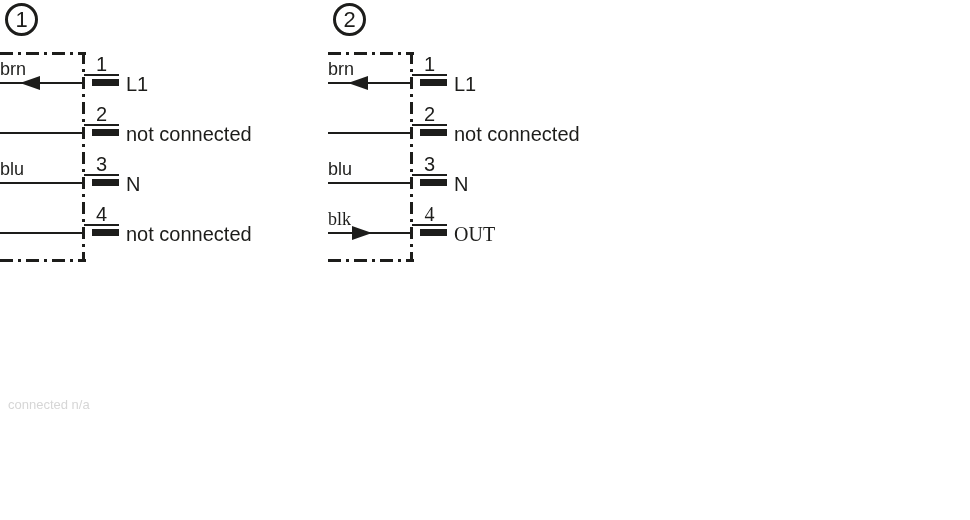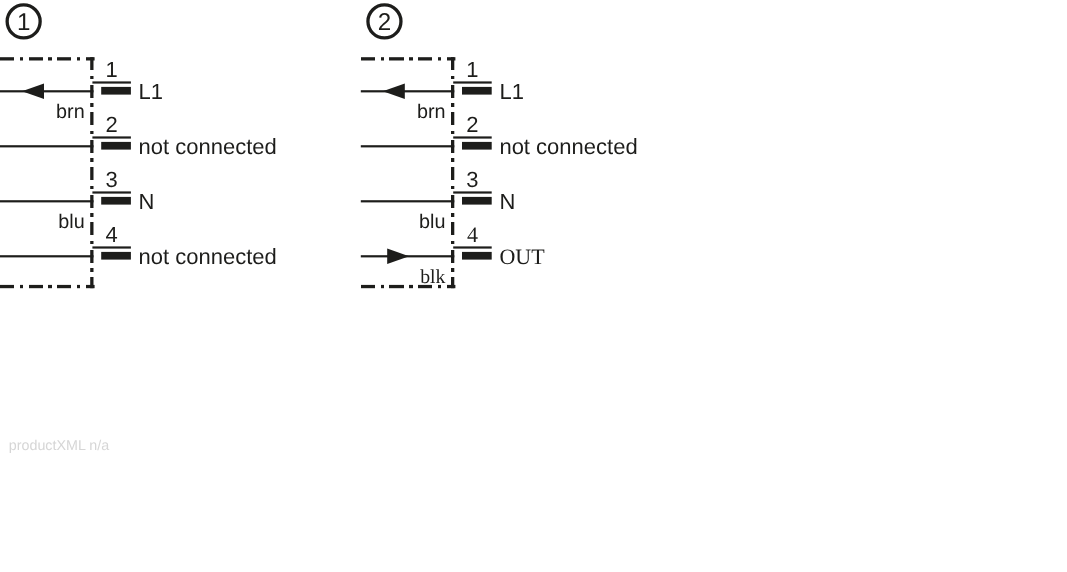--- a/index.html
+++ b/index.html
@@ -58,21 +58,21 @@
     border-top:7px solid transparent;border-bottom:7px solid transparent;
     border-right:20px solid var(--line);
   }
   .arrow-right{
     left:24px;
     border-top:7px solid transparent;border-bottom:7px solid transparent;
     border-left:20px solid var(--line);
   }
   .wire-label{
     position:absolute;left:0;top:4px;width:77px;height:20px;
-    text-align:right;font-size:18px;line-height:20px;margin-top:32px;
+    font-size:18px;line-height:20px;
   }
   .terminal{position:absolute;left:84px;top:0;width:36px;height:34px;}
   .pin-number{
     position:absolute;left:0;top:0;width:35px;height:19px;
     text-align:center;font-size:20px;line-height:19px;
   }
   .pin-underline{
     position:absolute;left:0;top:19px;width:35px;height:2px;
     background:var(--line);
   }
@@ -198,14 +198,14 @@
     <div class="terminal">
       <div class="pin-number">4</div>
       <div class="pin-underline"></div>
       <div class="pin-bar"></div>
     </div>
     <div class="pin-label">OUT</div>
   </div>
       </div>
   </section>
 
-  <div class="footer-note">productXML n/a</div>
+  <div class="footer-note">connected n/a</div>
 </div>
 
 </body></html>

